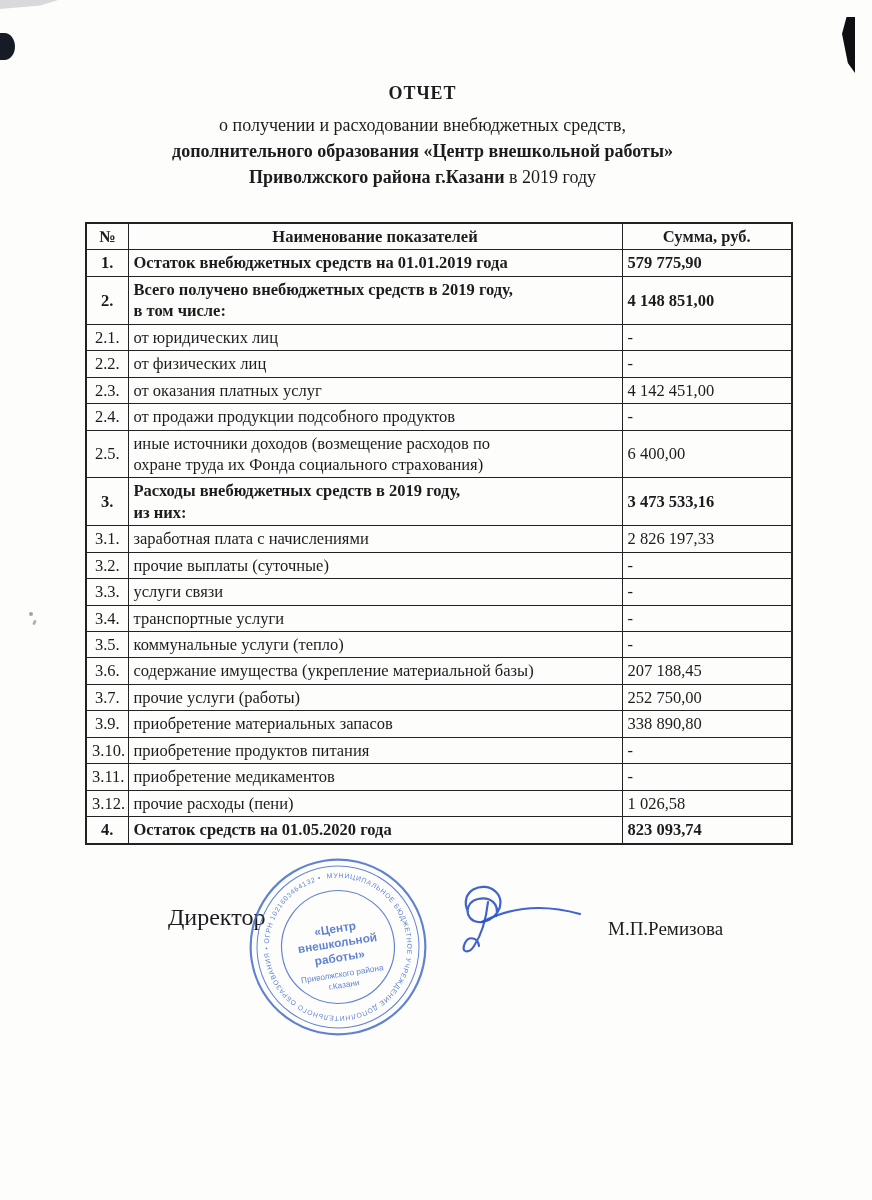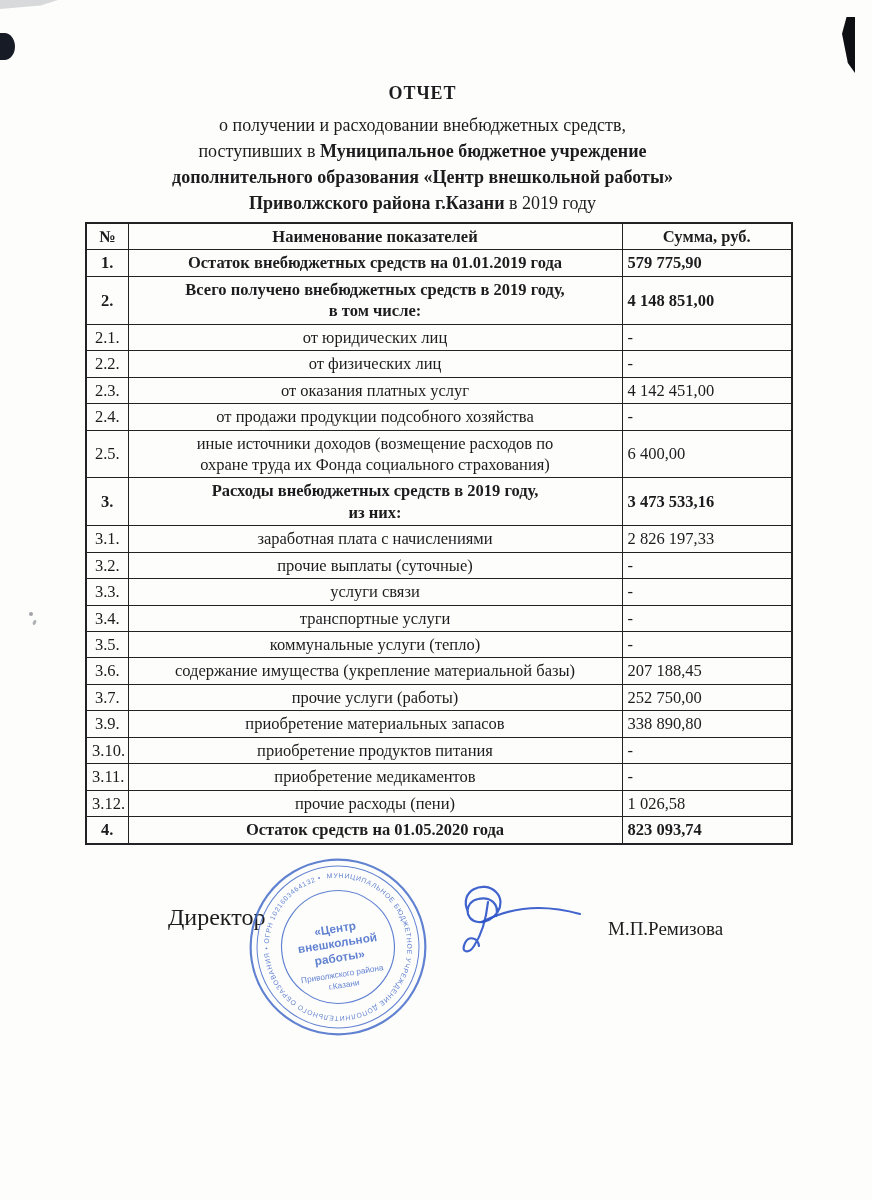--- a/index.html
+++ b/index.html
@@ -70,21 +70,21 @@
   }
   table.report th, table.report td {
     border: 1.6px solid #212224;
     padding: 2px 5px;
     line-height: 1.3;
     vertical-align: middle;
   }
   table.report { border: 2.2px solid #212224; }
   thead th { font-weight: bold; text-align: center; }
   td.col-num { text-align: center; }
-  td.col-name { text-align: center; white-space: pre-line; padding-left: 6px; }
+  td.col-name { text-align: left; white-space: pre-line; padding-left: 6px; }
   td.col-sum { text-align: left; }
   tr.bold-row td { font-weight: bold; }
   td.v-top { vertical-align: top; }
   td.v-bottom { vertical-align: bottom; }
 
   
   .footer-block {
     position: absolute;
     left: 0; top: 856px; width: 872px; height: 240px;
   }
@@ -130,21 +130,20 @@
 
   <div class="artifact artifact-corner-tl"></div>
   <div class="artifact artifact-blob-left"></div>
   <div class="artifact artifact-wedge-right"></div>
   <div class="artifact artifact-speck-1"></div>
   <div class="artifact artifact-speck-2"></div>
 
   <div class="doc-header">
     <div class="doc-title">ОТЧЕТ</div>
     <div class="doc-sub">о получении и расходовании внебюджетных средств,</div>
-    <div class="doc-sub"><span>поступивших в </span><b>Муниципальное бюджетное учреждение</b></div>
     <div class="doc-sub"><b>дополнительного образования «Центр внешкольной работы»</b></div>
     <div class="doc-sub"><b>Приволжского района г.Казани</b><span> в 2019 году</span></div>
   </div>
 
   <div class="table-wrap">
     <table class="report">
       <colgroup>
         <col style="width:42px">
         <col style="width:494px">
         <col style="width:170px">
@@ -178,21 +177,21 @@
             <td class="col-name">от физических лиц</td>
             <td class="col-sum">-</td>
           </tr>
           <tr>
             <td class="col-num">2.3.</td>
             <td class="col-name">от оказания платных услуг</td>
             <td class="col-sum">4 142 451,00</td>
           </tr>
           <tr>
             <td class="col-num">2.4.</td>
-            <td class="col-name">от продажи продукции подсобного хозяйства</td>
+            <td class="col-name">от продажи продукции подсобного продуктов</td>
             <td class="col-sum">-</td>
           </tr>
           <tr>
             <td class="col-num">2.5.</td>
             <td class="col-name">иные источники доходов (возмещение расходов по
 охране труда их Фонда социального страхования)</td>
             <td class="col-sum v-bottom">6 400,00</td>
           </tr>
           <tr class="bold-row">
             <td class="col-num">3.</td>

